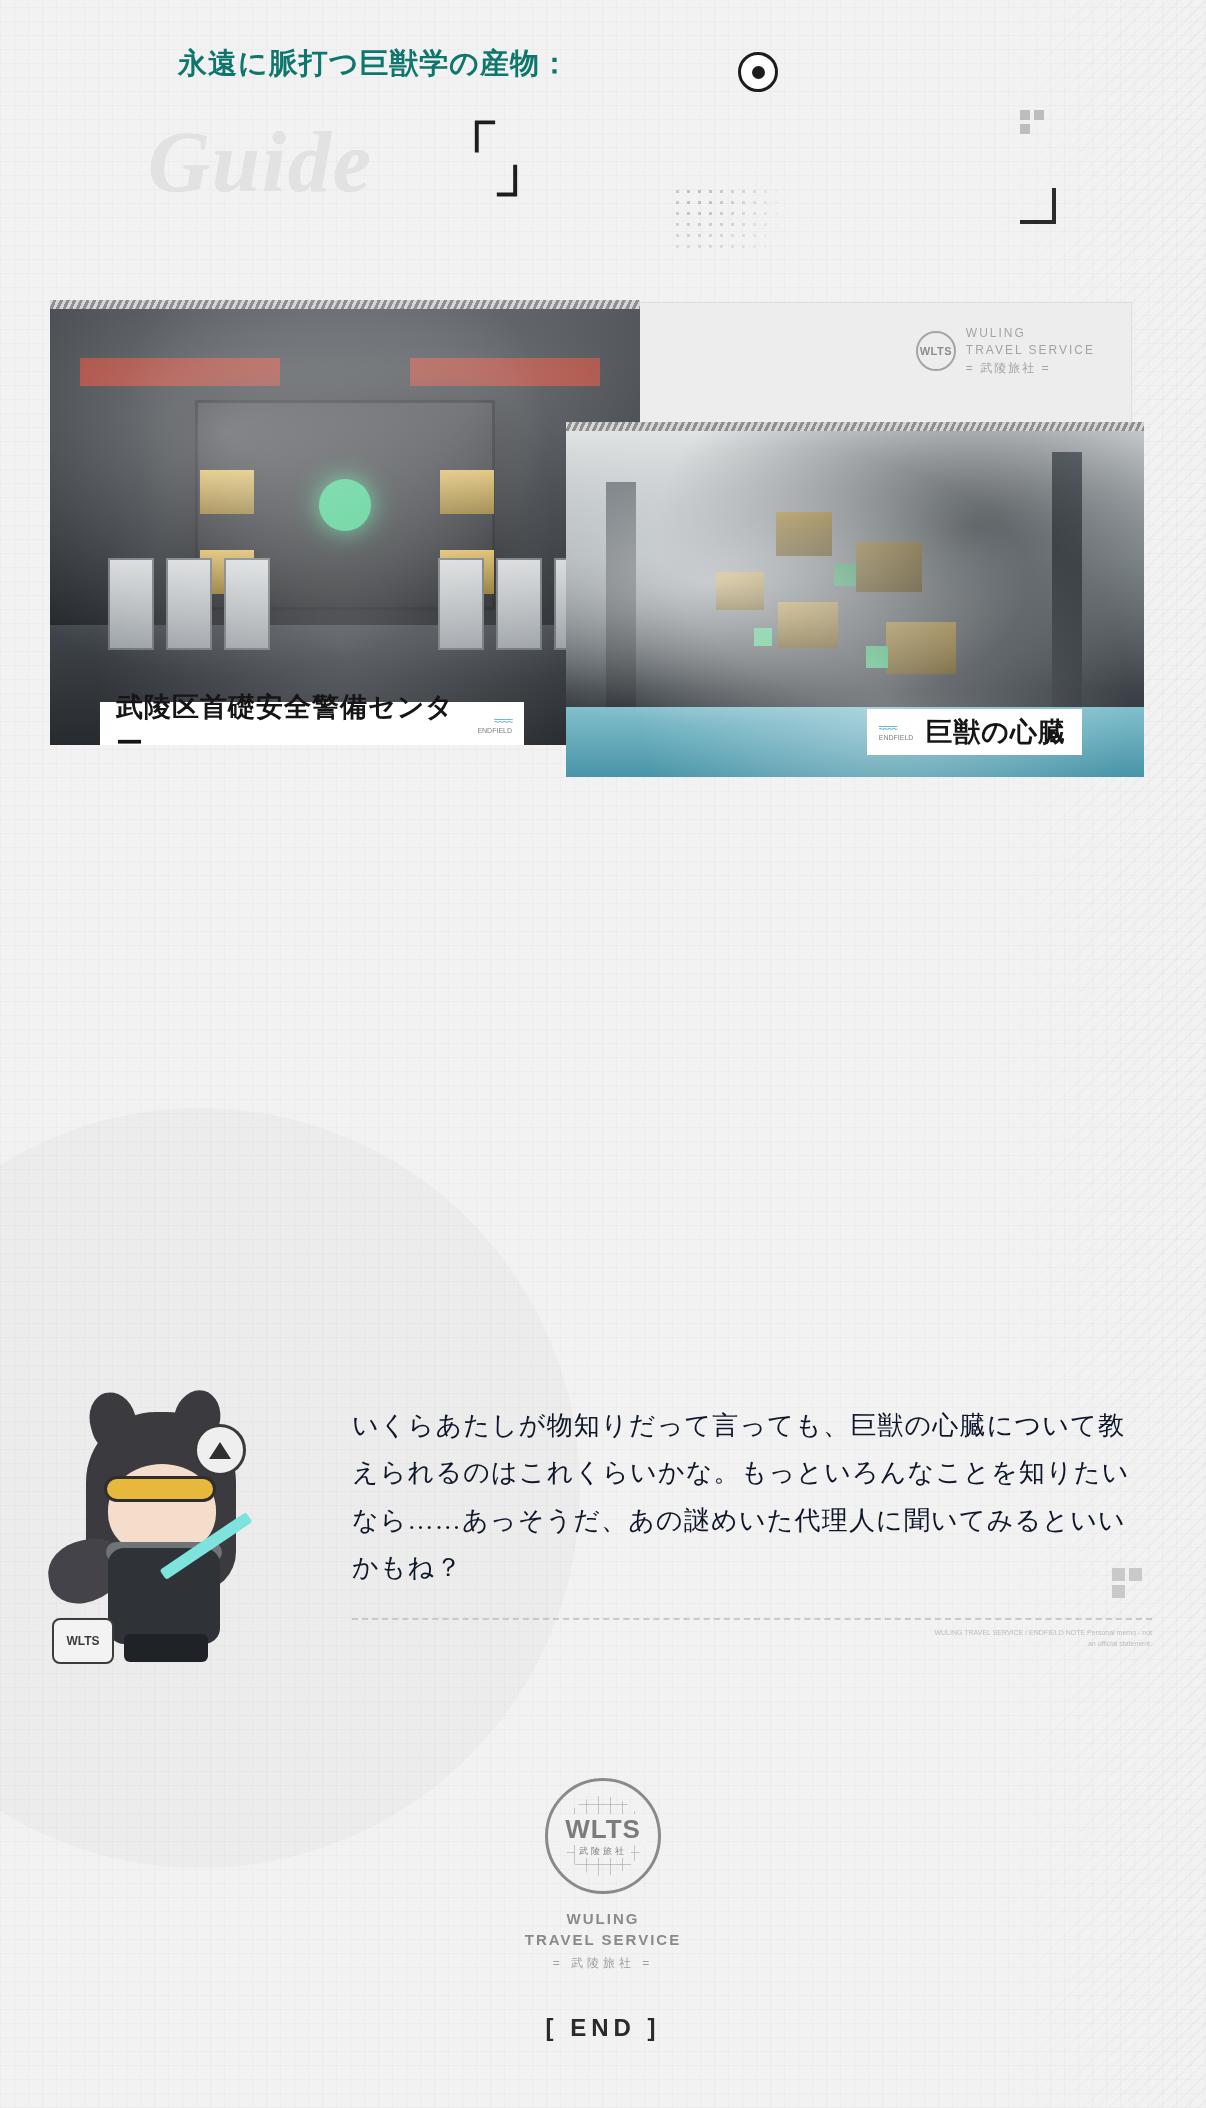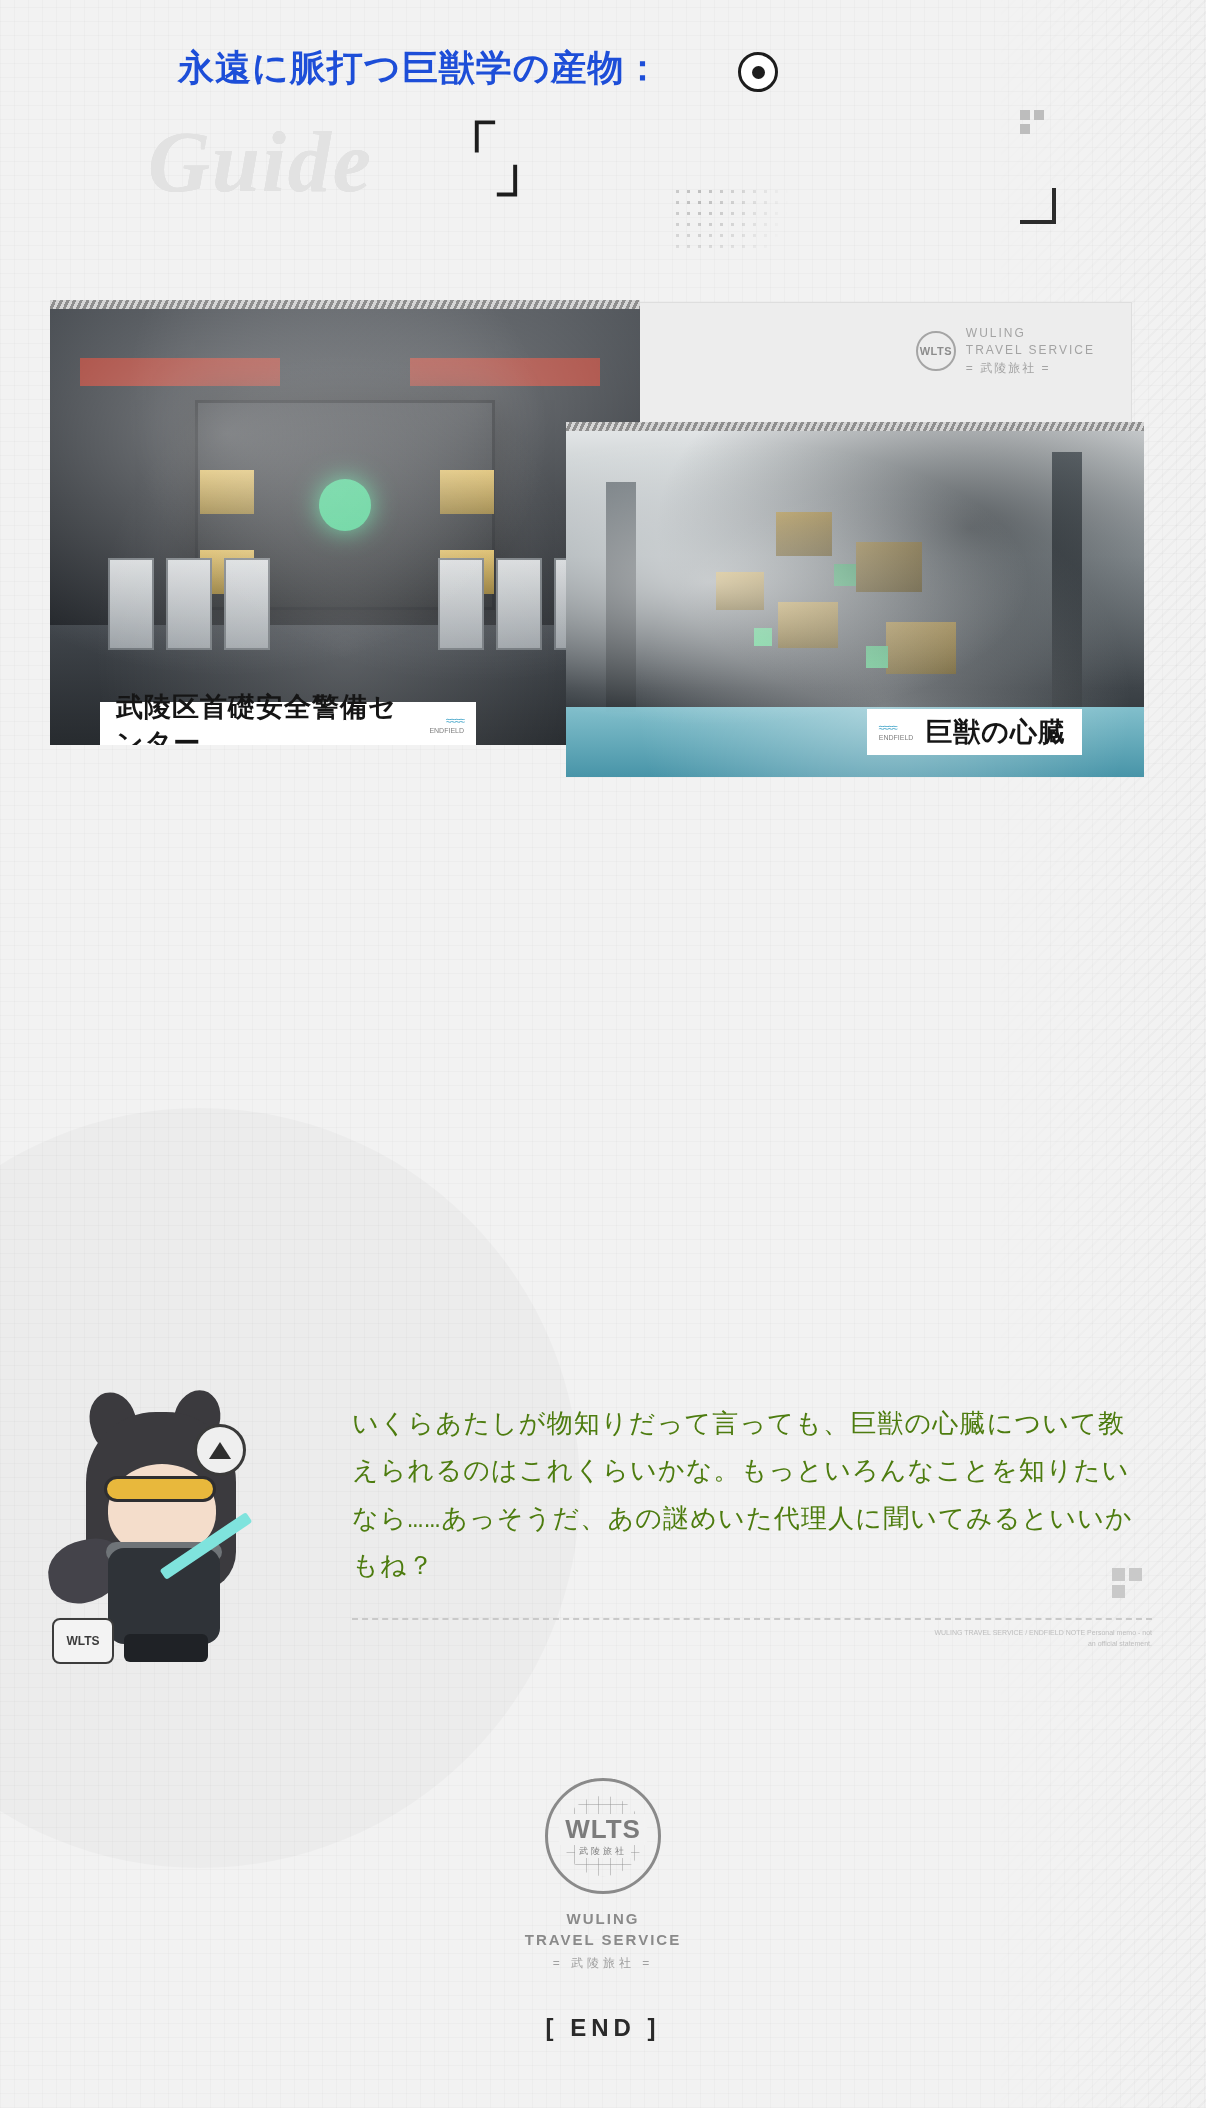--- a/index.html
+++ b/index.html
@@ -59,24 +59,24 @@
   }
   .ghost-guide::after {
     content: "";
     position: absolute;
     left: 0; right: 0; top: 0; bottom: 0;
   }
 
   .subtitle {
     position: absolute;
     left: 178px; top: 44px;
-    font-size: 36px;
+    font-size: 29px;
     font-weight: bold;
     letter-spacing: 1px;
-    color: #1d4ed8;
+    color: #0f766e;
   }
 
   .dot-marker {
     position: absolute;
     left: 738px; top: 52px;
     width: 40px; height: 40px;
     border-radius: 50%;
     background: #fff;
     border: 3px solid #1d1d1d;
     display: flex; align-items: center; justify-content: center;
@@ -278,21 +278,21 @@
     letter-spacing: 1px;
     color: #151515;
   }
   .cap .cap-mark {
     margin-left: 12px;
     font-size: 7px; color: #7e7e7e; line-height: 1.2; text-align: right;
   }
   .cap .cap-mark .zig {
     display: block; color: #3aa0c6; font-size: 10px; letter-spacing: -1px;
   }
-  .cap-a { left: 50px; top: 402px; width: 376px; }
+  .cap-a { left: 50px; top: 402px; width: 424px; }
   .cap-b {
     right: 62px; bottom: 22px;
     background: #fff;
     flex-direction: row-reverse;
     padding: 0 16px 0 12px;
   }
   .cap-b .cap-mark { margin-left: 0; margin-right: 12px; text-align: left; }
 
   
   .body-copy {
@@ -371,24 +371,24 @@
     font-size: 12px; font-weight: bold; color: #3c3c3c;
   }
 
   .handnote {
     position: absolute;
     left: 352px; top: 22px;
     width: 800px;
   }
   .handnote p {
     margin: 0;
-    font-family: Liberation Mono, monospace;
+    font-family: Liberation Serif, serif;
     font-size: 26px;
     line-height: 1.82;
-    color: #4d7c0f;
+    color: #0f172a;
     letter-spacing: 1.2px;
   }
   .note-rule {
     position: absolute; left: 352px; top: 238px; width: 800px;
     border-top: 2px dashed #c9c9c9;
   }
   .note-fine {
     position: absolute; left: 930px; top: 248px;
     font-size: 7px; color: #bdbdbd; line-height: 1.5; text-align: right; width: 222px;
   }

